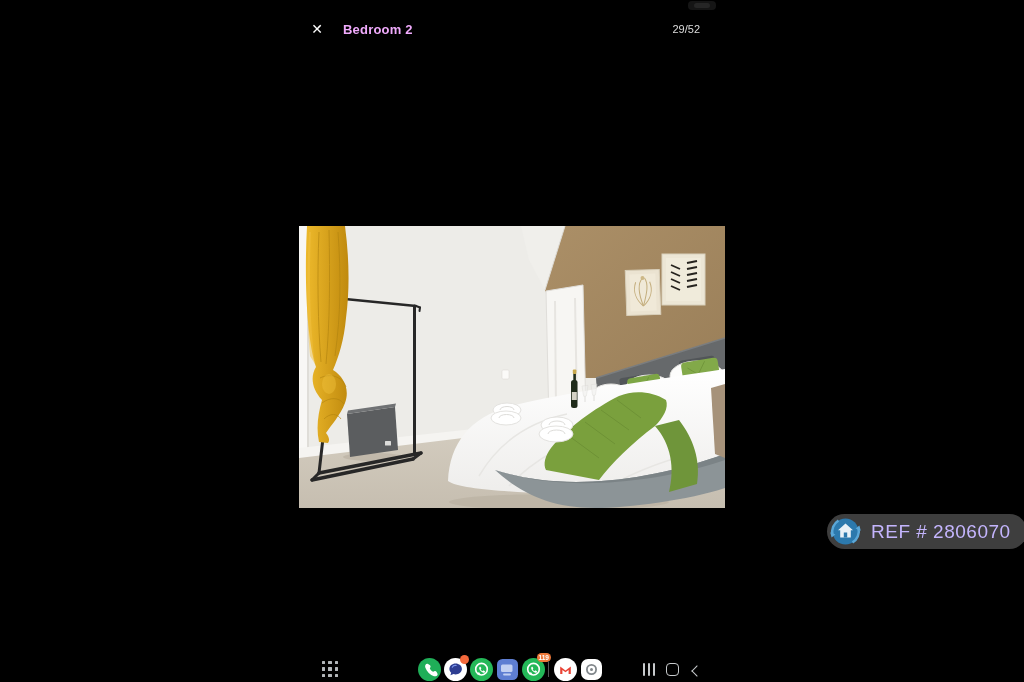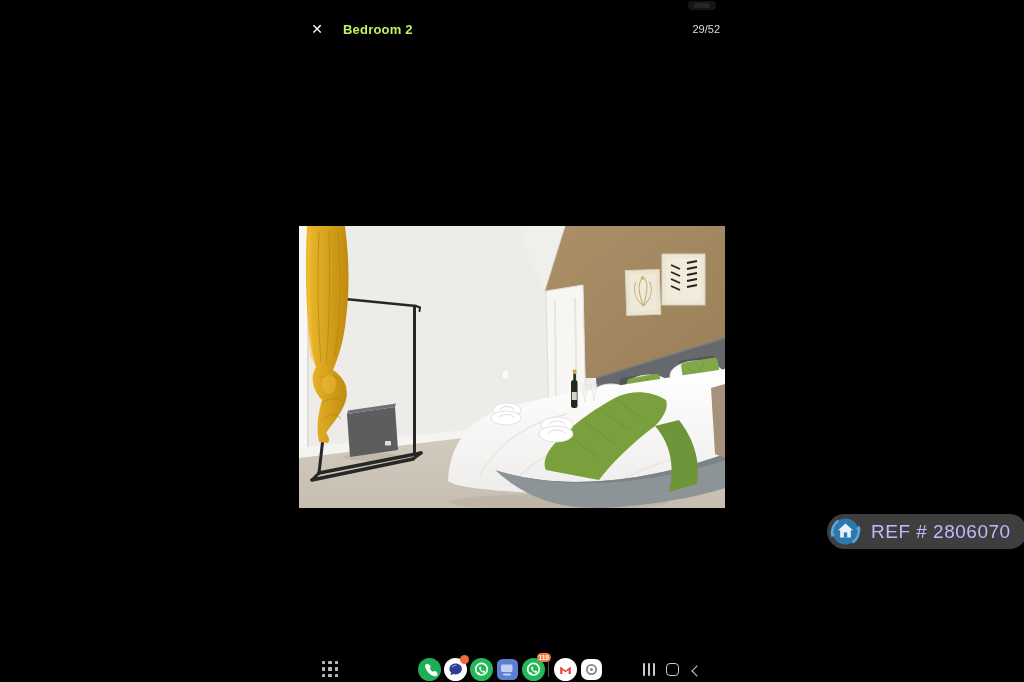--- a/index.html
+++ b/index.html
@@ -4,22 +4,22 @@
 <style>
   html,body{margin:0;padding:0;background:#000;}
   *{box-sizing:border-box;}
   .screen{position:relative;width:1024px;height:682px;background:#000;overflow:hidden;
           font-family:"Liberation Sans",sans-serif;}
 
   
   .close-btn{position:absolute;left:305px;top:18px;width:24px;height:22px;border:0;background:transparent;
              color:#fff;font-size:14px;line-height:22px;text-align:center;padding:0;cursor:pointer;
              font-family:"DejaVu Sans",sans-serif;}
-  .photo-title{position:absolute;left:343px;top:22px;color:#bef264;font-size:13px;font-weight:600;letter-spacing:.2px;}
-  .photo-counter{position:absolute;right:304px;top:23px;color:#dcdcdc;font-size:11px;}
+  .photo-title{position:absolute;left:343px;top:22px;color:#f0abfc;font-size:13px;font-weight:600;letter-spacing:.2px;}
+  .photo-counter{position:absolute;right:324px;top:23px;color:#dcdcdc;font-size:11px;}
   .top-artifact{position:absolute;left:688px;top:1px;width:28px;height:9px;border-radius:4px;background:#151515;}
   .top-artifact .inner{position:absolute;left:6px;top:2px;width:16px;height:5px;border-radius:3px;background:#262626;}
 
   
   .photo{position:absolute;left:299px;top:226px;width:426px;height:282px;}
   .photo svg{display:block;width:100%;height:100%;}
 
   
   .watermark{position:absolute;left:827px;top:514px;height:35px;display:flex;align-items:center;
              background:#3e3e3e;border-radius:18px;padding:0 16px 0 44px;}

